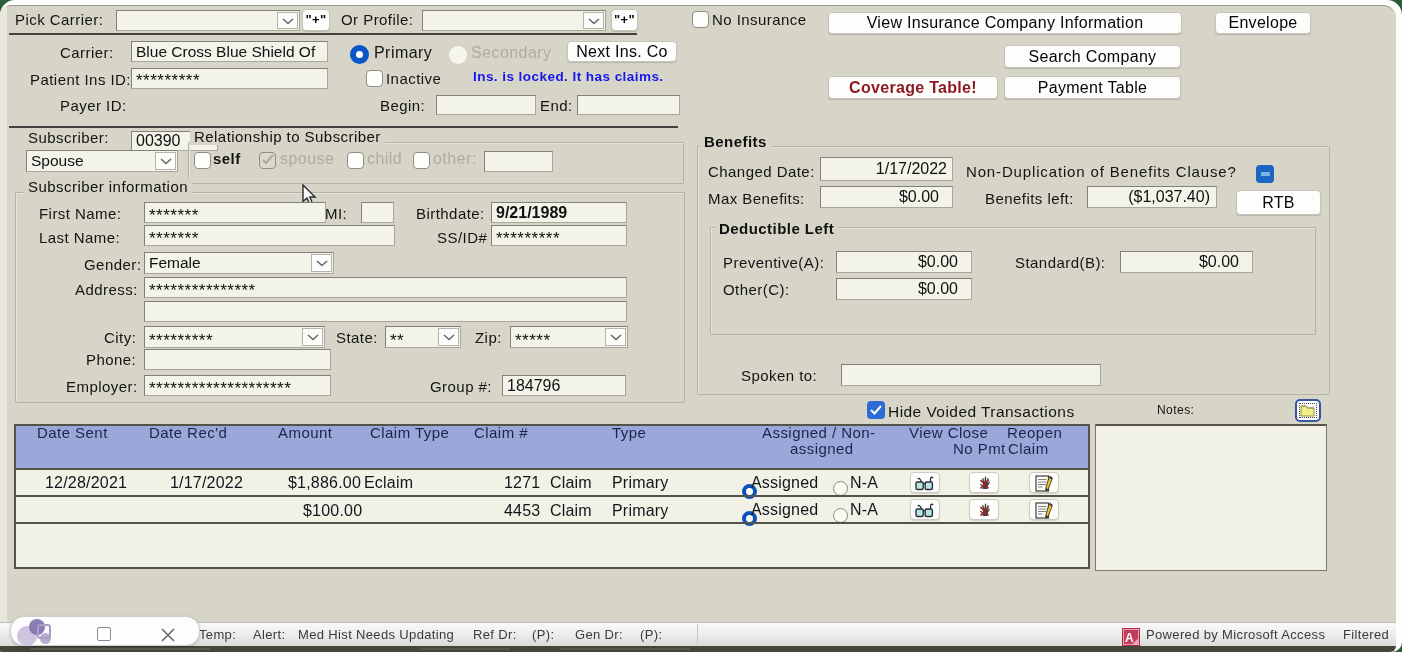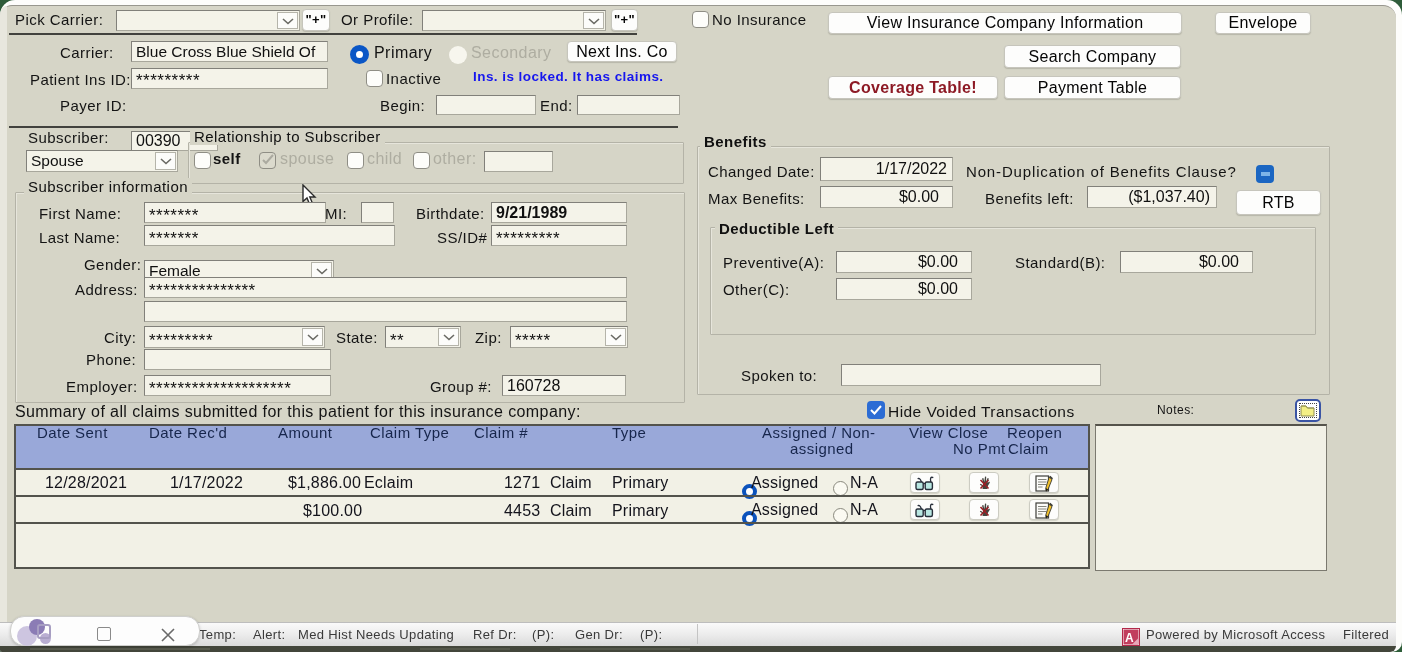--- a/index.html
+++ b/index.html
@@ -112,21 +112,21 @@
 <div class="fld ast" style="left:144px;top:202px;width:182px;height:21px;font-size:17px;line-height:26px;">*******</div>
 <div class="lblr" style="left:325px;top:205px;width:27px;">MI:</div>
 <div class="fld" style="left:361px;top:202px;width:33px;height:21px;"></div>
 <div class="lblr" style="left:416px;top:205px;width:73px;">Birthdate:</div>
 <div class="fld" style="left:491px;top:202px;width:136px;height:21px;line-height:19px;font-weight:bold;">9/21/1989</div>
 <div class="lblr" style="left:39px;top:229px;width:100px;">Last Name:</div>
 <div class="fld ast" style="left:144px;top:225px;width:251px;height:21px;font-size:17px;line-height:26px;">*******</div>
 <div class="lblr" style="left:437px;top:229px;width:52px;">SS/ID#</div>
 <div class="fld ast" style="left:491px;top:225px;width:136px;height:21px;font-size:17px;line-height:26px;">*********</div>
 <div class="lblr" style="left:84px;top:256px;width:55px;">Gender:</div>
-<div class="fld" style="left:144px;top:252px;width:190px;height:22px;font-size:15.5px;line-height:20px;margin-top:8px;">Female<span class="dd">
+<div class="fld" style="left:144px;top:252px;width:190px;height:22px;font-size:15.5px;line-height:20px;">Female<span class="dd">
         <svg width="12" height="7">
           <path d="M1 1 L6 5.5 L11 1" stroke="#6a6a64" stroke-width="1.6" fill="none"></path>
         </svg>
       </span></div>
 <div class="lblr" style="left:75px;top:281px;width:64px;">Address:</div>
 <div class="fld ast" style="left:144px;top:277px;width:483px;height:21px;font-size:17px;line-height:26px;">***************</div>
 <div class="fld" style="left:144px;top:301px;width:483px;height:21px;"></div>
 <div class="lblr" style="left:104px;top:329px;width:35px;">City:</div>
 <div class="fld ast" style="left:144px;top:326px;width:181px;height:22px;font-size:17px;line-height:27px;">*********<span class="dd">
         <svg width="12" height="7">
@@ -143,21 +143,21 @@
 <div class="fld ast" style="left:510px;top:326px;width:118px;height:22px;font-size:17px;line-height:27px;">*****<span class="dd">
         <svg width="12" height="7">
           <path d="M1 1 L6 5.5 L11 1" stroke="#6a6a64" stroke-width="1.6" fill="none"></path>
         </svg>
       </span></div>
 <div class="lblr" style="left:86px;top:351px;width:53px;">Phone:</div>
 <div class="fld" style="left:144px;top:349px;width:187px;height:21px;"></div>
 <div class="lblr" style="left:66px;top:378px;width:73px;">Employer:</div>
 <div class="fld ast" style="left:144px;top:375px;width:187px;height:21px;font-size:17px;line-height:26px;">********************</div>
 <div class="lblr" style="left:430px;top:378px;width:64px;">Group #:</div>
-<div class="fld" style="left:502px;top:375px;width:124px;height:21px;line-height:19px;">160728</div>
+<div class="fld" style="left:502px;top:375px;width:124px;height:21px;line-height:19px;">184796</div>
 
 <div class="gbx" style="left:697px;top:146px;width:631px;height:247px;"></div>
 <div class="glbl" style="left:700px;top:133px;">Benefits</div>
 <div class="lblr" style="left:708px;top:163px;width:110px;">Changed Date:</div>
 <div class="fld" style="left:820px;top:157px;width:133px;height:24px;text-align:right;padding-right:5px;line-height:21px;">1/17/2022</div>
 <div class="lbl" style="left:966px;top:163px;letter-spacing:0.85px;">Non-Duplication of Benefits Clause?</div>
 <div style="position:absolute;left:1256px;top:165px;width:18px;height:18px;background:#1b66c2;border-radius:4px;"></div>
 <div style="position:absolute;left:1261px;top:172px;width:9px;height:4px;background:#7db4e8;"></div>
 <div class="lblr" style="left:708px;top:190px;width:110px;">Max Benefits:</div>
 <div class="fld" style="left:820px;top:186px;width:133px;height:22px;text-align:right;padding-right:13px;line-height:20px;">$0.00</div>
@@ -168,21 +168,20 @@
 <div class="glbl" style="left:715px;top:220px;">Deductible Left</div>
 <div class="lblr" style="left:723px;top:254px;width:110px;">Preventive(A):</div>
 <div class="fld" style="left:836px;top:251px;width:136px;height:22px;text-align:right;padding-right:13px;line-height:20px;">$0.00</div>
 <div class="lblr" style="left:1015px;top:254px;width:100px;">Standard(B):</div>
 <div class="fld" style="left:1120px;top:251px;width:133px;height:22px;text-align:right;padding-right:13px;line-height:20px;">$0.00</div>
 <div class="lblr" style="left:723px;top:281px;width:110px;">Other(C):</div>
 <div class="fld" style="left:836px;top:278px;width:136px;height:22px;text-align:right;padding-right:13px;line-height:20px;">$0.00</div>
 <div class="lblr" style="left:741px;top:367px;width:90px;">Spoken to:</div>
 <div class="fld" style="left:841px;top:364px;width:260px;height:22px;"></div>
 
-<div class="lbl" style="left:15px;top:403px;font-size:16px;letter-spacing:0.4px;">Summary of all claims submitted for this patient for this insurance company:</div>
 <div style="position:absolute;left:867px;top:401px;width:18px;height:18px;background:#2c6cd4;border-radius:4px;"></div>
 <svg style="position:absolute;left:869px;top:404px;" width="14" height="12">
       <path d="M2 6 L5.5 9.5 L12 2" stroke="#fff" stroke-width="2" fill="none"></path>
     </svg>
 <div class="lbl" style="left:888px;top:403px;font-size:15.5px;">Hide Voided Transactions</div>
 <div class="lbl" style="left:1157px;top:403px;font-size:12px;">Notes:</div>
 <div style="position:absolute;left:1295px;top:399px;width:26px;height:23px;background:#fff;border:2px solid #3a54a4;border-radius:5px;box-sizing:border-box;"></div>
 <div style="position:absolute;left:1299px;top:403px;width:18px;height:15px;border:1px dotted #444;box-sizing:border-box;"></div>
 <svg style="position:absolute;left:1299px;top:402px;" width="18" height="17">
       <path d="M2 4 L7 4 L8.5 6 L15 6 L15 14 L2 14 Z" fill="#f3ef85" stroke="#8f8d50" stroke-width="1"></path>

